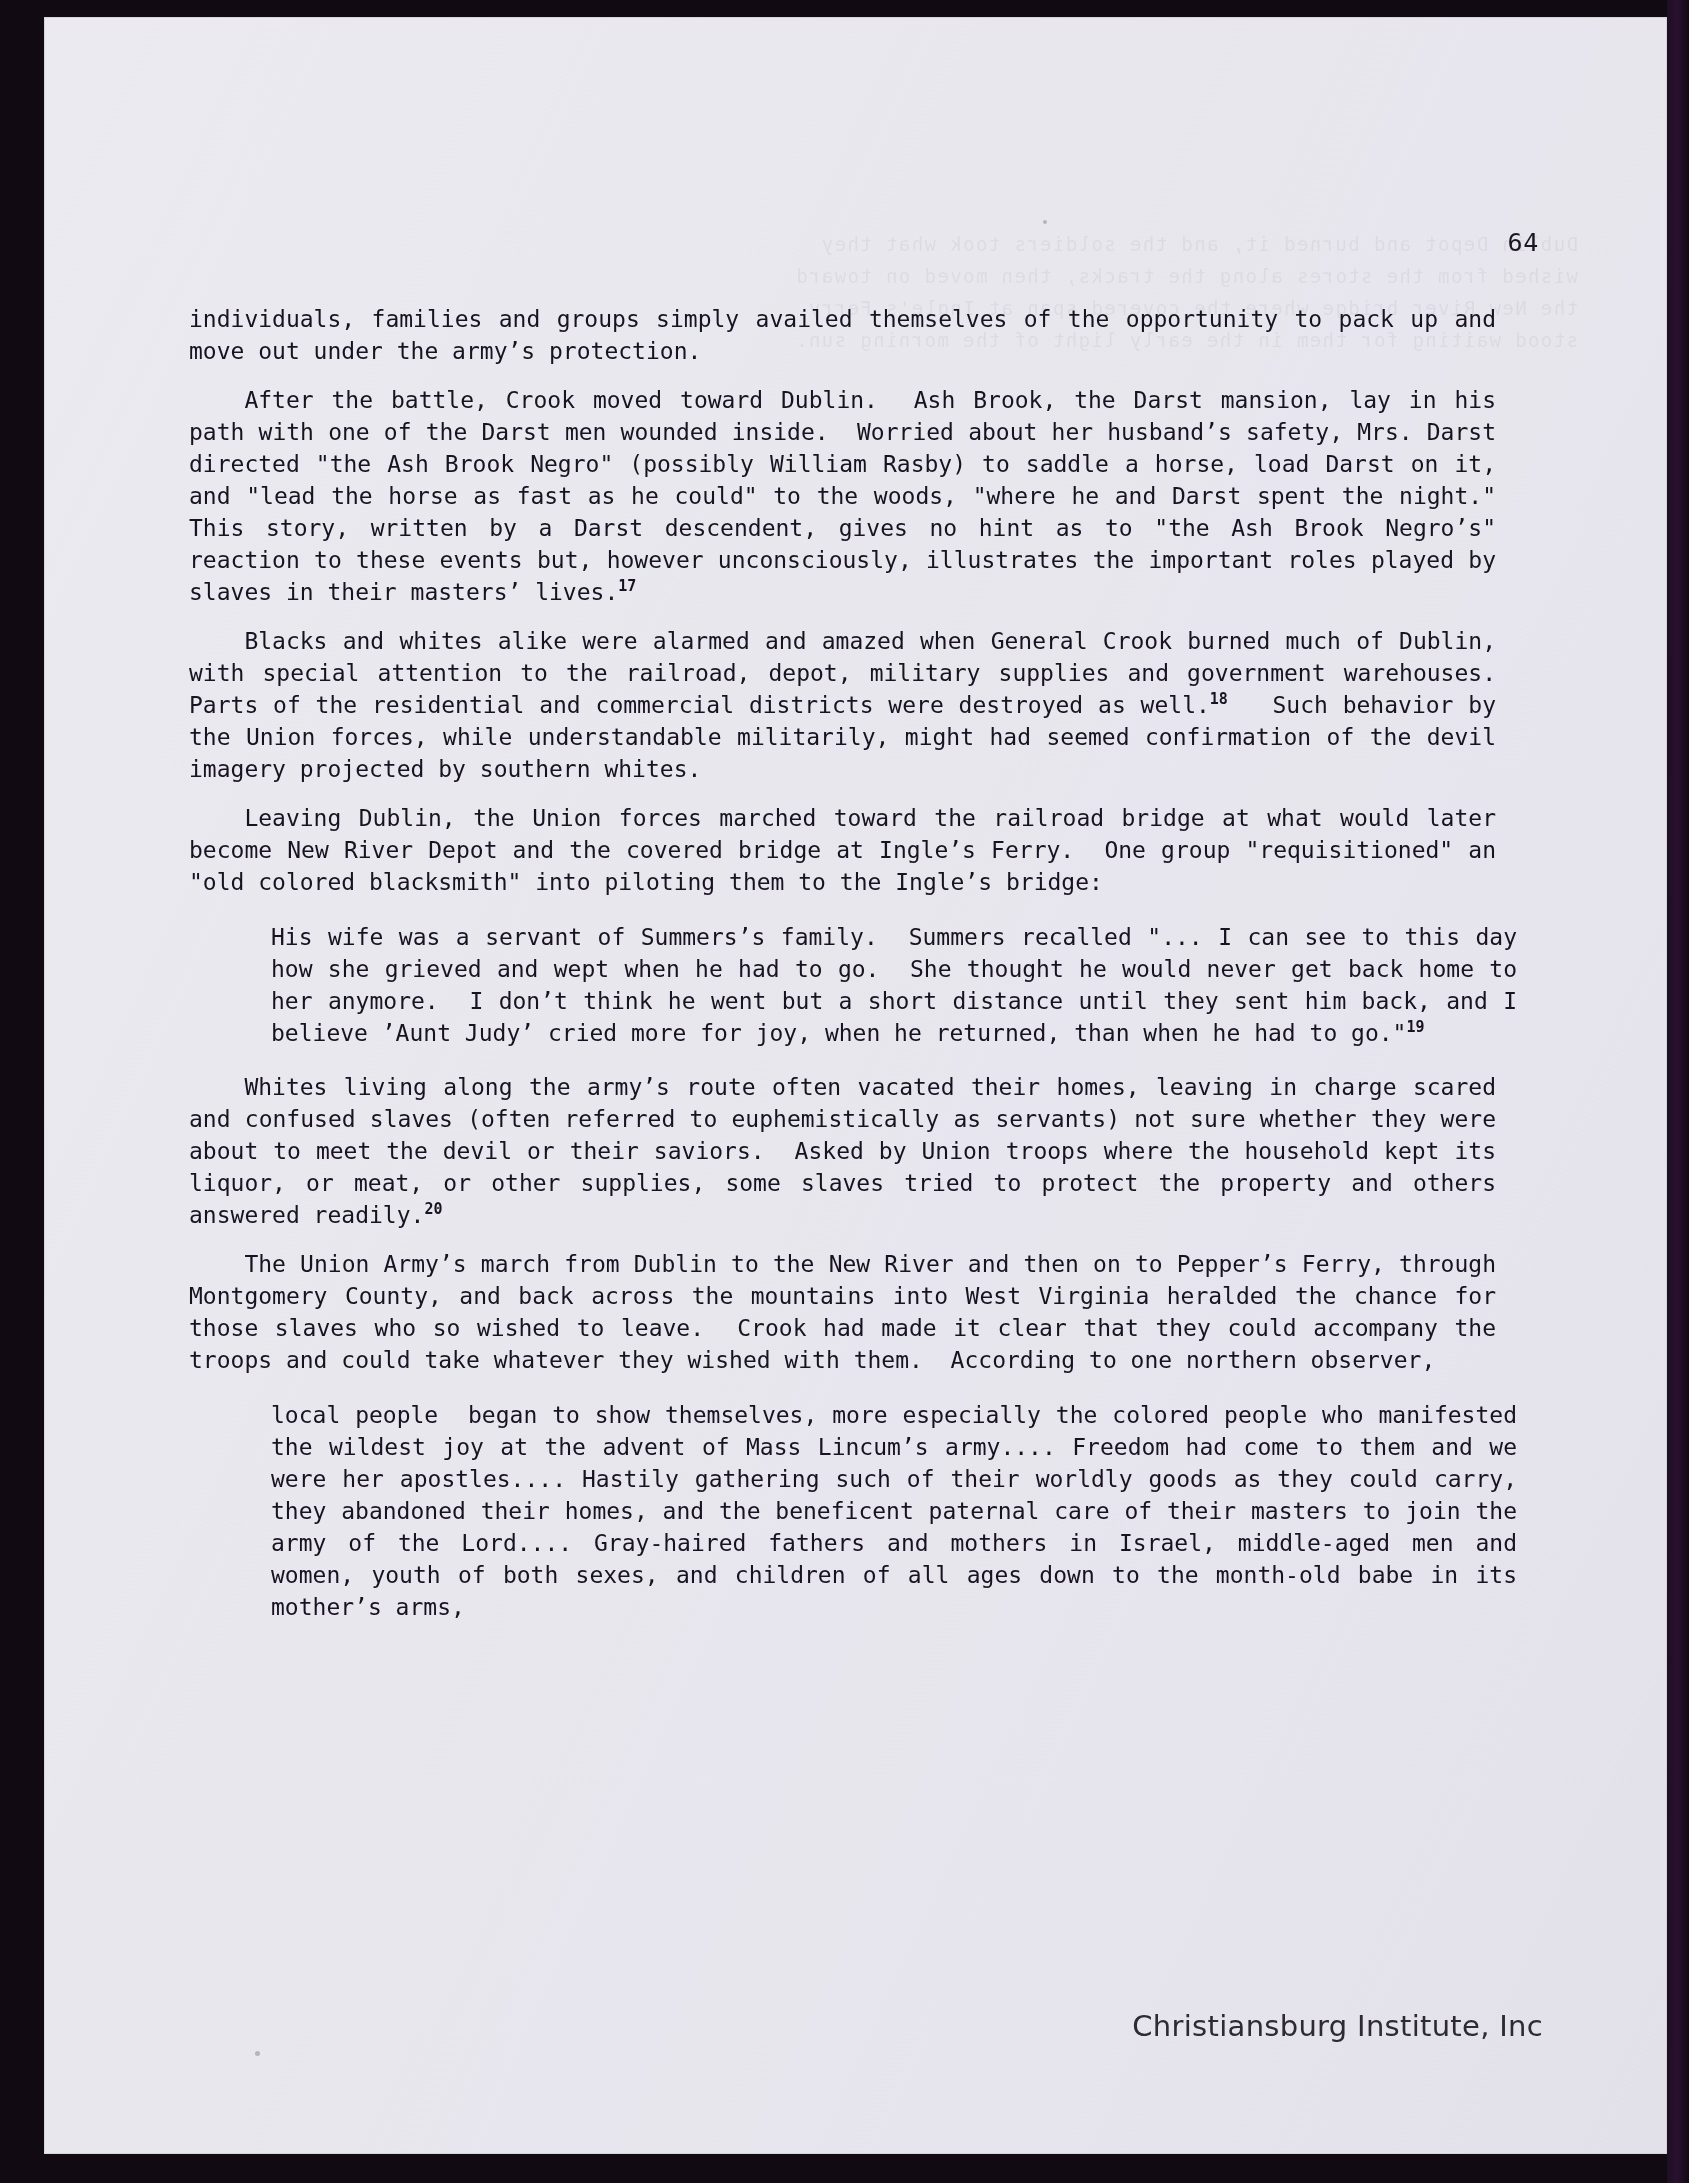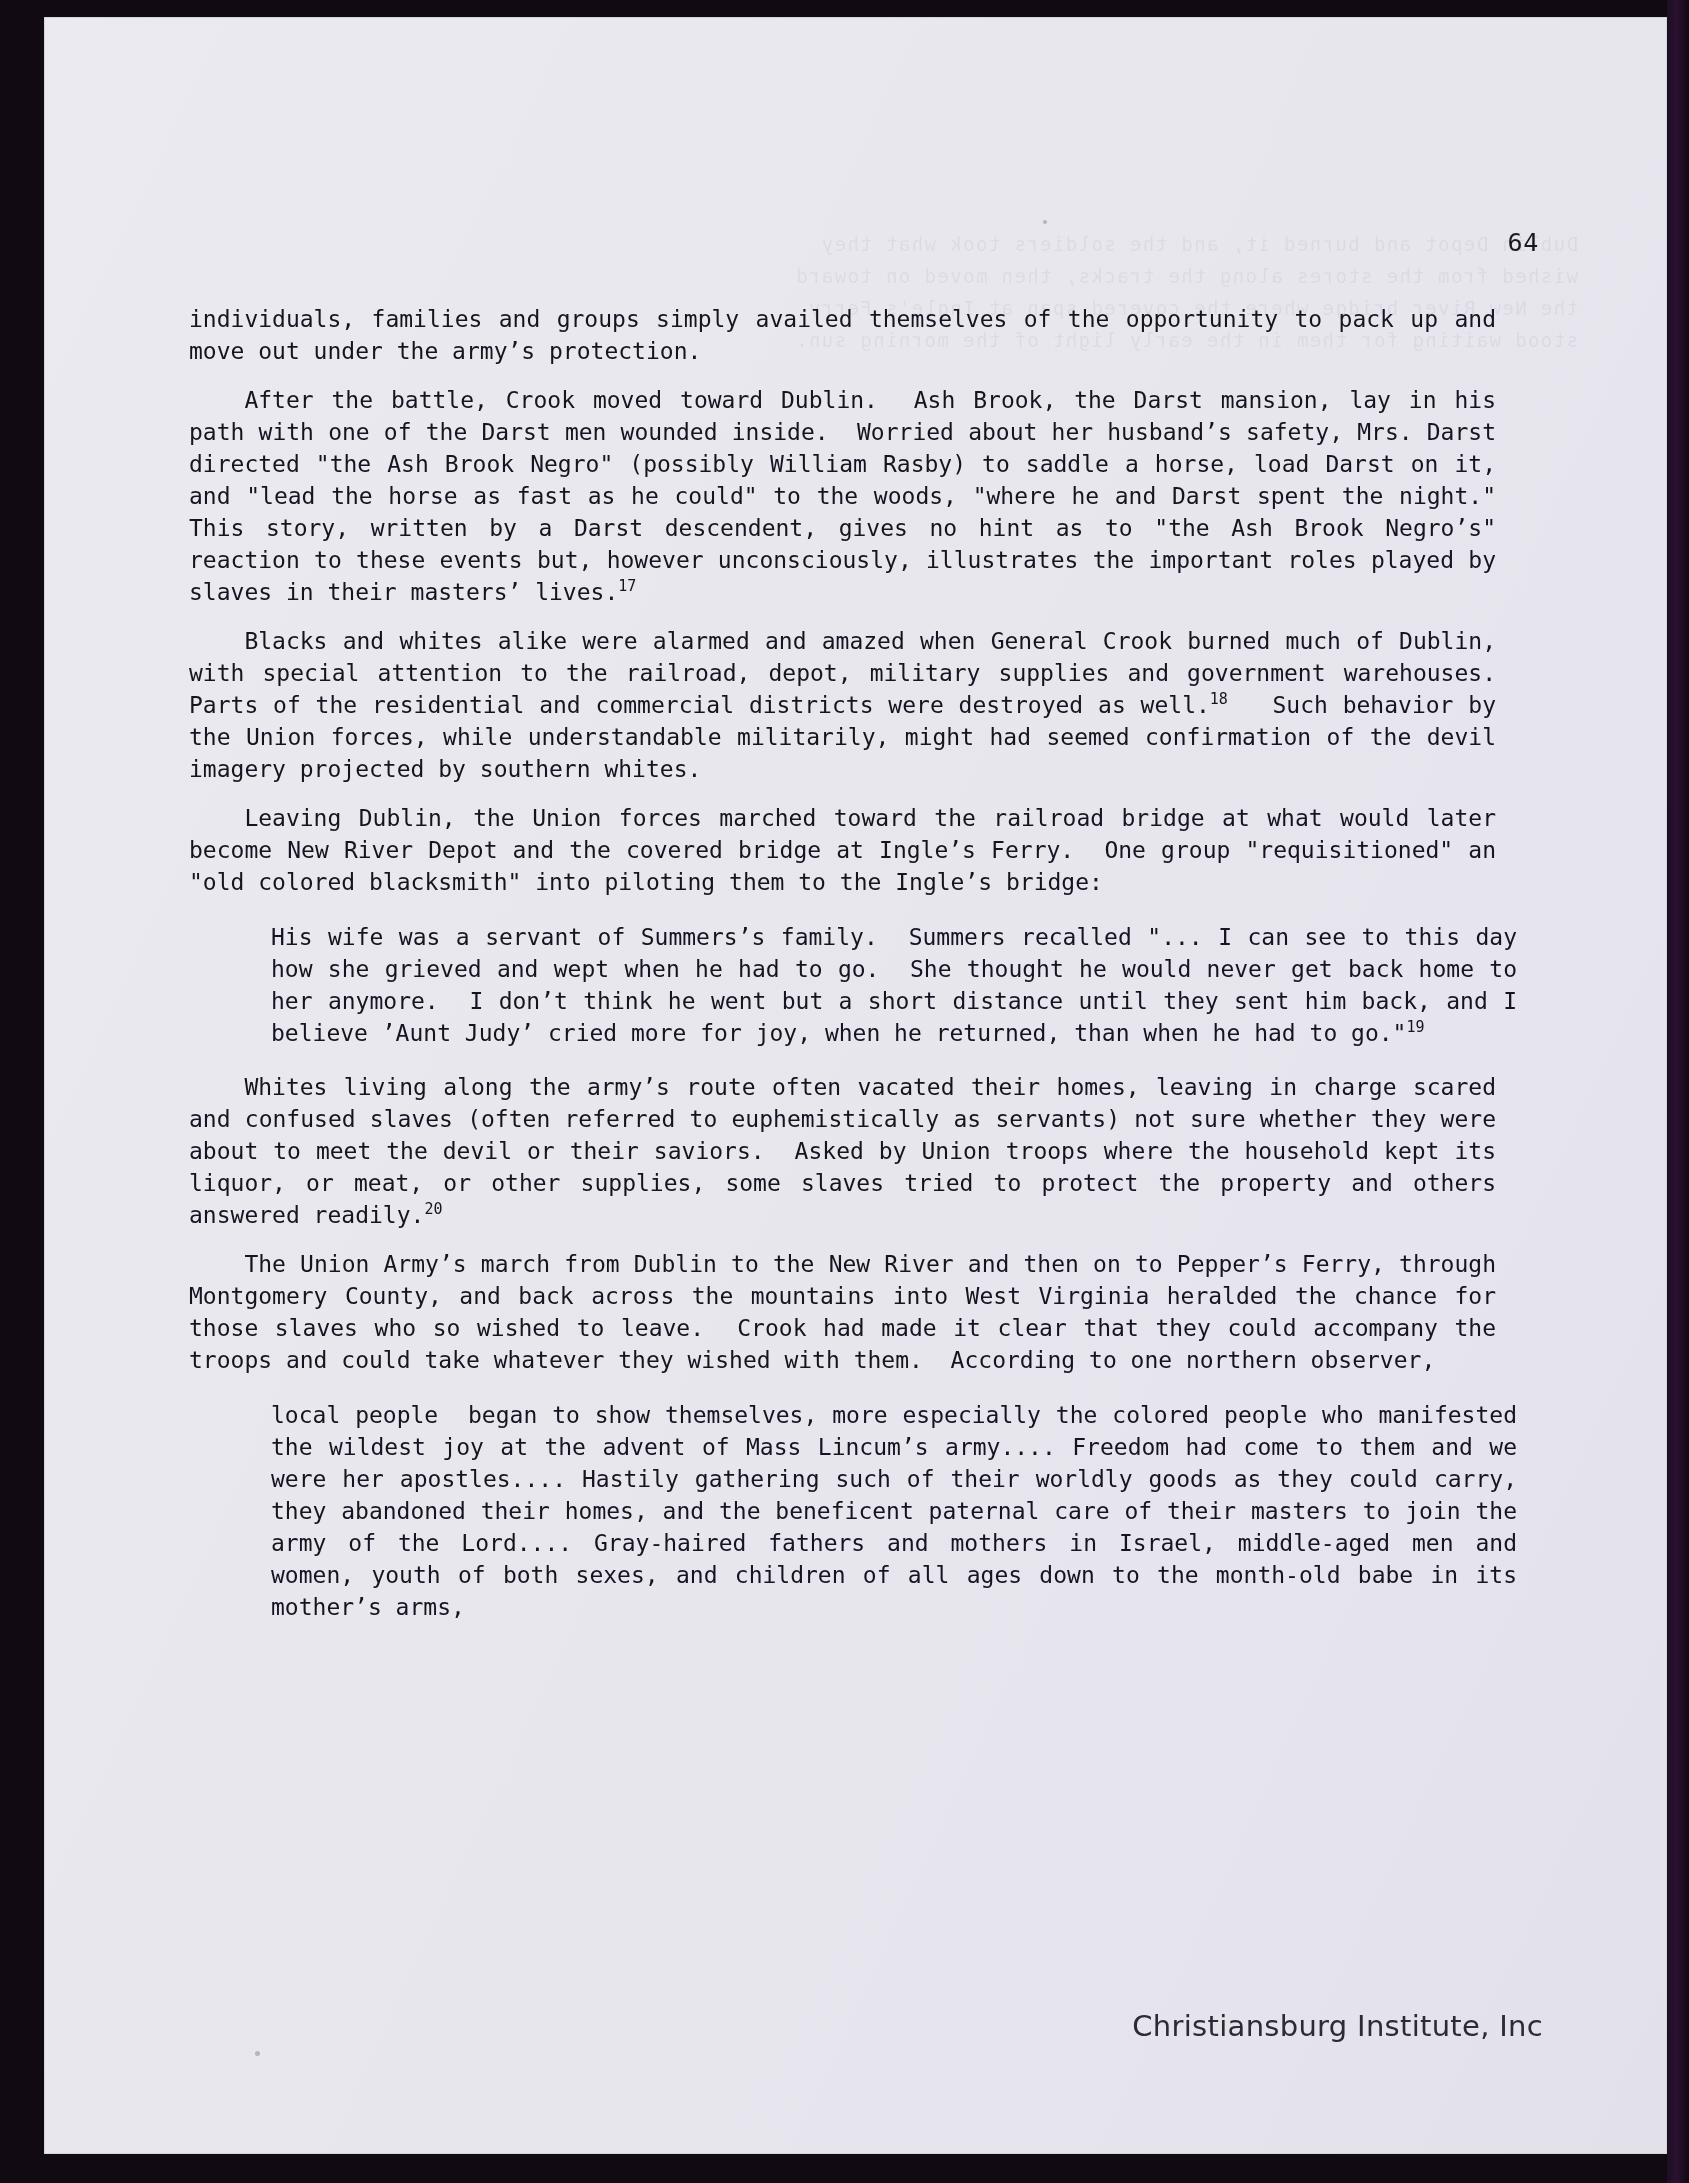--- a/index.html
+++ b/index.html
@@ -90,20 +90,21 @@
     margin: 22.5px 0 0 99px;
     width: 1246px;
     text-indent: 0;
   }
   p.after-quote { margin-top: 22.5px; }
 
   sup {
     font-size: 15px;
     vertical-align: super;
     line-height: 0;
+    font-weight: bold;
   }
 
   .credit {
     position: absolute;
     right: 124px;
     bottom: 111px;
     font-family: "DejaVu Sans", sans-serif;
     font-size: 29px;
     color: #2d2a33;
     letter-spacing: 0.3px;

